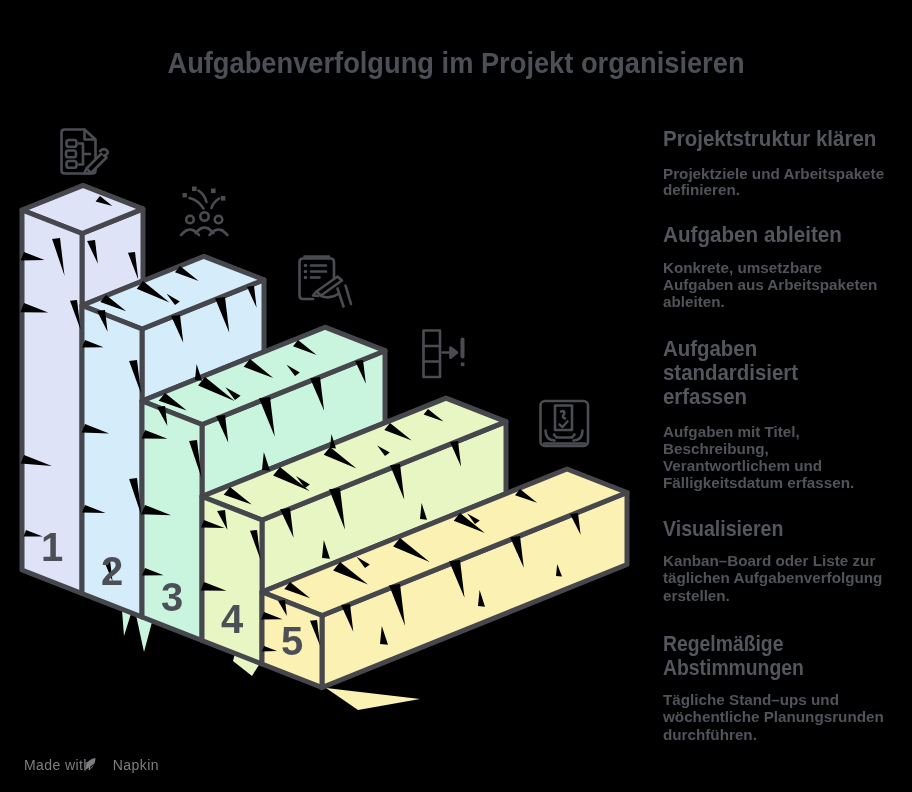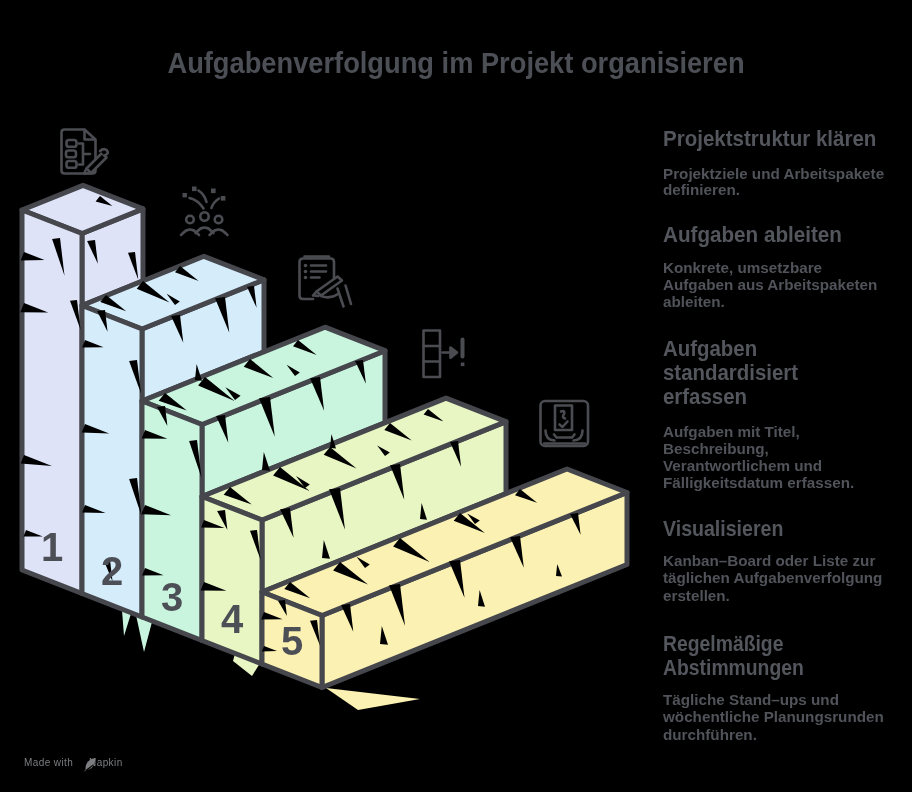--- a/index.html
+++ b/index.html
@@ -1,19 +1,19 @@
 <!DOCTYPE html>
 <html><head><meta charset="utf-8">
 <style>
 html,body{margin:0;padding:0;background:#000;width:912px;height:792px;overflow:hidden}
 #page{position:relative;width:912px;height:792px;background:#000;font-family:"Liberation Sans",sans-serif}
 .title{position:absolute;top:46px;left:0;width:912px;text-align:center;font-weight:bold;font-size:29px;line-height:34px;color:#4c4f55;transform:scaleX(0.94);white-space:nowrap}
 .h{position:absolute;left:663px;font-weight:bold;font-size:21.5px;line-height:24px;color:#53565c;transform-origin:left top;white-space:nowrap}
 .b{position:absolute;left:663px;font-weight:bold;font-size:14.5px;line-height:17px;color:#505359;transform-origin:left top;transform:scaleX(1.05);white-space:nowrap}
-.footer{position:absolute;left:24px;top:757px;font-size:10px;color:#7c7e81;letter-spacing:0.4px}
+.footer{position:absolute;left:24px;top:757px;font-size:14px;color:#7c7e81;letter-spacing:0.4px}
 svg{position:absolute;top:0;left:0}
 </style></head>
 <body>
 <div id="page">
 <svg width="912" height="792" viewBox="0 0 912 792">
 <polygon points="236,650 262,660 252,676 233,661" fill="#e7f6c3"></polygon>
 <polygon points="326,688 420,699 358,710" fill="#fbf1b2"></polygon>
 <polygon points="136,615 152,622 144,652" fill="#c9f5de"></polygon>
       <polygon points="122,610 131,613.5 124,636" fill="#c9f5de"></polygon>
 <polygon points="82.0,233.5 143.0,208.9 143.0,280.9 82.0,305.5" fill="#dee3f8" stroke="#46474d" stroke-width="5" stroke-linejoin="round"></polygon>

